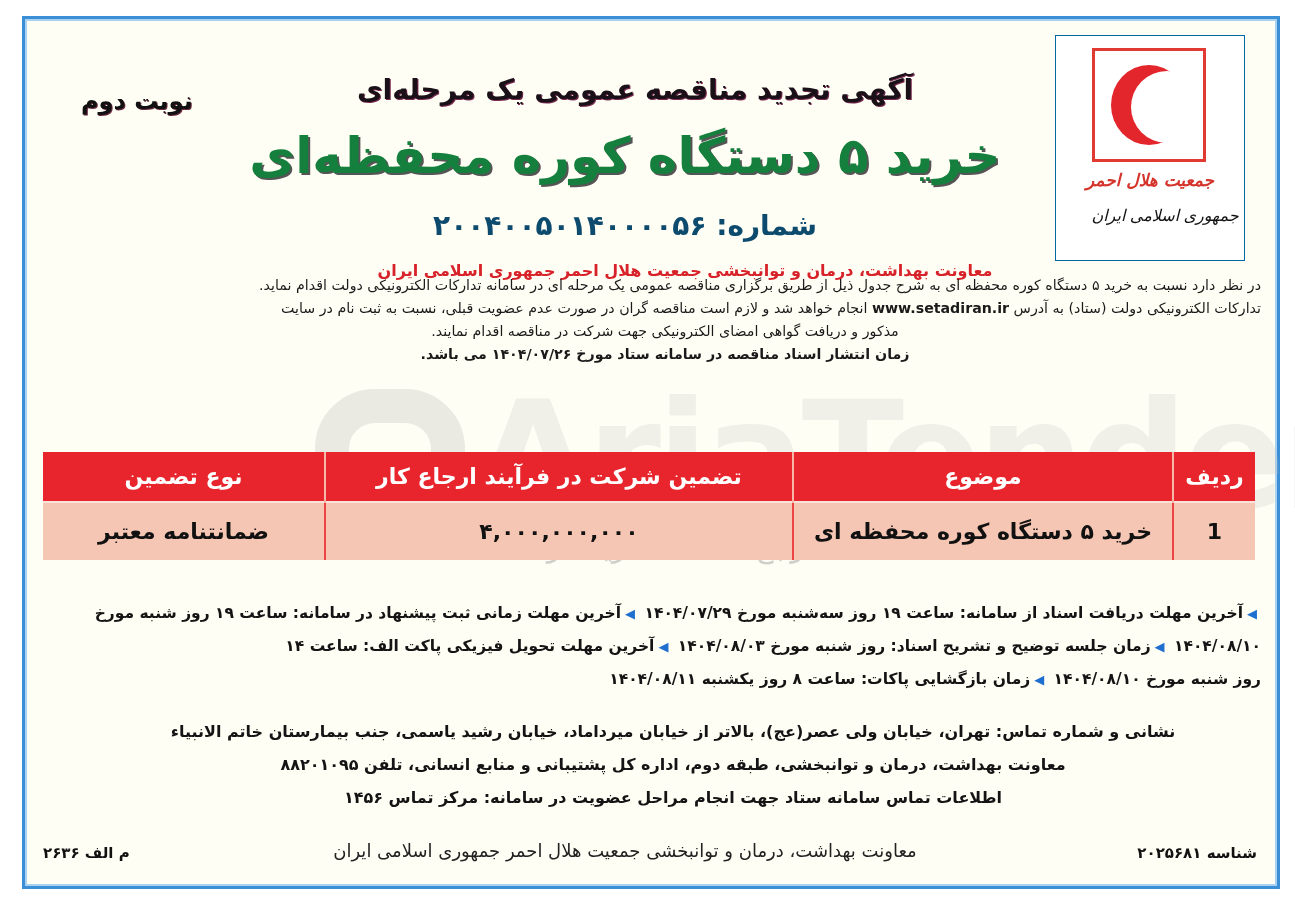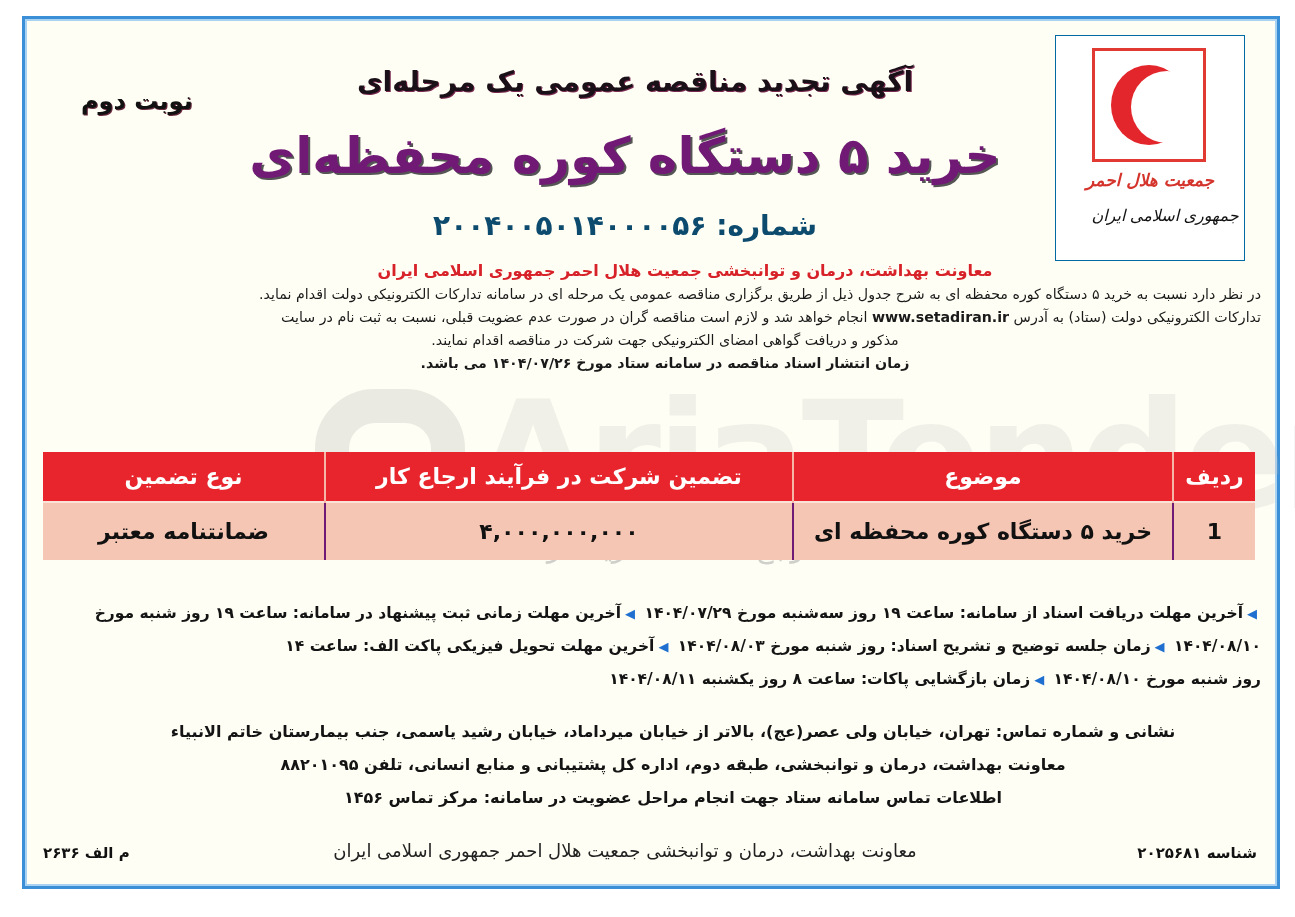--- a/index.html
+++ b/index.html
@@ -56,59 +56,59 @@
       position: absolute; left: 0; width: 100%; top: 170px; text-align: center;
       font-family: Liberation Sans, sans-serif; font-style: italic; color: #111; font-size: 16px; padding-left: 30px;
     }
 
     .round-badge {
       position: absolute; left: 56px; top: 68px; font-size: 24px; font-weight: bold; color: #111;
       text-shadow: 1px 1px 0 #6a2b40;
     }
 
     .ad-supertitle {
-      position: absolute; left: 310px; top: 46px; width: 600px; text-align: center;
+      position: absolute; left: 310px; top: 54px; width: 600px; text-align: center;
       font-size: 28px; font-weight: bold; color: #1a1018; text-shadow: 1px 1px 0 #7a2a50;
     }
     .ad-title {
       position: absolute; left: 220px; top: 108px; width: 760px; text-align: center;
-      font-size: 50px; font-weight: bold; color: #701a75; letter-spacing: 1px;
+      font-size: 50px; font-weight: bold; color: #15803d; letter-spacing: 1px;
       text-shadow: 2px 2px 0 #555;
     }
     .ad-number {
       position: absolute; left: 380px; top: 190px; width: 440px; text-align: center;
       font-size: 28px; font-weight: bold; color: #0c4a6e;
     }
     .org-line {
       position: absolute; left: 300px; top: 242px; width: 720px; text-align: center;
       font-size: 16px; font-weight: bold; color: #d8222a;
     }
 
     .intro {
-      position: absolute; left: 44px; top: 264px; width: 1192px; font-size: 14.2px;
+      position: absolute; left: 44px; top: 255px; width: 1192px; font-size: 14.2px;
       line-height: 23px; color: #1a1a1a; text-align: justify; text-align-last: right;
     }
     .intro p { white-space: nowrap; overflow: hidden; }
     .intro .center { text-align: center; text-align-last: center; }
     .intro .bold { font-weight: bold; }
     .url { direction: ltr; unicode-bidi: embed; font-weight: bold; }
 
     
     .tbl {
       position: absolute; left: 18px; top: 433px; width: 1212px; border-collapse: collapse;
       direction: rtl;
     }
     .tbl th {
       background: #e8242c; color: #fff; font-size: 22px; font-weight: bold; height: 50px;
       border-left: 2px solid #f6b6a8;
       text-align: center;
     }
     .tbl td {
       background: #f6c6b4; font-size: 22px; font-weight: bold; height: 58px; text-align: center;
-      border-left: 2px solid #701a75; border-top: 2px solid #fbe3d8; color: #111;
+      border-left: 2px solid #ef4444; border-top: 2px solid #fbe3d8; color: #111;
     }
     .tbl th:last-child, .tbl td:last-child { border-left: none; }
     .col-row { width: 82px; }
     .col-subject { width: 380px; }
     .col-guarantee { width: 468px; }
     .col-type { width: 282px; }
 
     
     .deadlines {
       position: absolute; left: 40px; top: 578px; width: 1196px; font-size: 15.5px;

